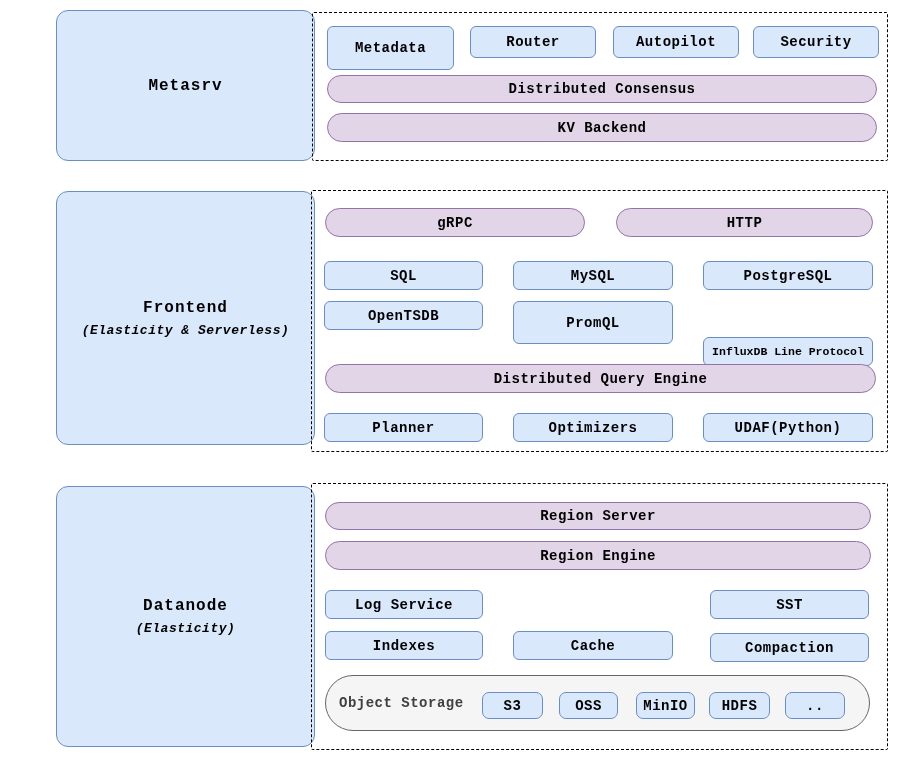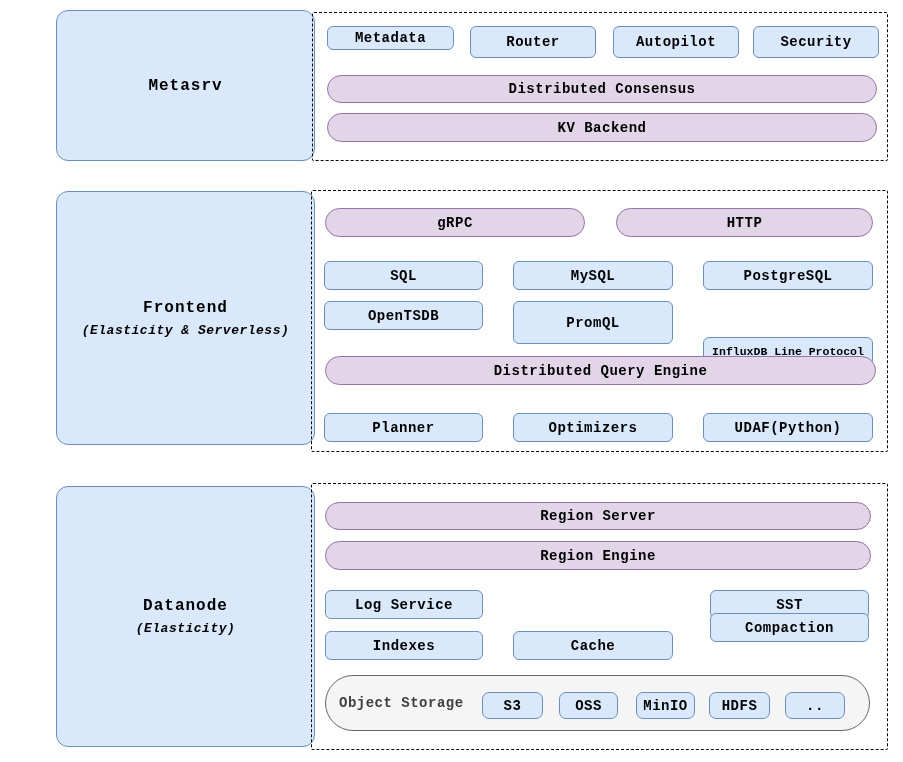--- a/index.html
+++ b/index.html
@@ -60,58 +60,58 @@
     <div class="node-subtitle">(Elasticity &amp; Serverless)</div>
   </div>
 
   <div class="node" style="left:12px;top:486px;width:259px;height:261px">
     <div class="node-title">Datanode</div>
     <div class="node-subtitle">(Elasticity)</div>
   </div>
 
   <div class="panel" style="left:312px;top:12px;width:576px;height:149px"></div>
 
-  <div class="chip" style="left:327px;top:26px;width:127px;height:24px">Metadata</div>
+  <div class="chip" style="left:327px;top:26px;width:127px;height:44px">Metadata</div>
   <div class="chip" style="left:470px;top:26px;width:126px;height:32px">Router</div>
   <div class="chip" style="left:613px;top:26px;width:126px;height:32px">Autopilot</div>
   <div class="chip" style="left:753px;top:26px;width:126px;height:32px">Security</div>
 
   <div class="pill" style="left:327px;top:75px;width:550px;height:28px">Distributed Consensus</div>
   <div class="pill" style="left:327px;top:113px;width:550px;height:29px">KV Backend</div>
 
   <div class="panel" style="left:311px;top:190px;width:577px;height:262px"></div>
 
   <div class="pill" style="left:325px;top:208px;width:260px;height:29px">gRPC</div>
   <div class="pill" style="left:616px;top:208px;width:257px;height:29px">HTTP</div>
 
   <div class="chip" style="left:324px;top:261px;width:159px;height:29px">SQL</div>
   <div class="chip" style="left:513px;top:261px;width:160px;height:29px">MySQL</div>
   <div class="chip" style="left:703px;top:261px;width:170px;height:29px">PostgreSQL</div>
 
   <div class="chip" style="left:324px;top:301px;width:159px;height:29px">OpenTSDB</div>
   <div class="chip" style="left:513px;top:301px;width:160px;height:43px">PromQL</div>
   <div class="chip small" style="left:703px;top:301px;width:170px;height:29px">InfluxDB Line Protocol</div>
 
-  <div class="pill" style="left:325px;top:356px;width:551px;height:29px">Distributed Query Engine</div>
+  <div class="pill" style="left:325px;top:364px;width:551px;height:29px">Distributed Query Engine</div>
 
   <div class="chip" style="left:324px;top:413px;width:159px;height:29px">Planner</div>
   <div class="chip" style="left:513px;top:413px;width:160px;height:29px">Optimizers</div>
   <div class="chip" style="left:703px;top:413px;width:170px;height:29px">UDAF(Python)</div>
 
   <div class="panel" style="left:311px;top:483px;width:577px;height:267px"></div>
 
   <div class="pill" style="left:325px;top:502px;width:546px;height:28px">Region Server</div>
   <div class="pill" style="left:325px;top:541px;width:546px;height:29px">Region Engine</div>
 
   <div class="chip" style="left:325px;top:590px;width:158px;height:29px">Log Service</div>
   <div class="chip" style="left:710px;top:590px;width:159px;height:29px">SST</div>
 
   <div class="chip" style="left:325px;top:631px;width:158px;height:29px">Indexes</div>
   <div class="chip" style="left:513px;top:631px;width:160px;height:29px">Cache</div>
-  <div class="chip" style="left:710px;top:613px;width:159px;height:29px">Compaction</div>
+  <div class="chip" style="left:710px;top:633px;width:159px;height:29px">Compaction</div>
 
   <div class="storage" style="left:325px;top:675px;width:545px;height:56px"></div>
   <div class="storage-label" style="left:339px;top:675px;height:56px">Object Storage</div>
 
   <div class="chip storage-chip" style="left:482px;top:692px;width:61px;height:27px">S3</div>
   <div class="chip storage-chip" style="left:559px;top:692px;width:59px;height:27px">OSS</div>
   <div class="chip storage-chip" style="left:636px;top:692px;width:59px;height:27px">MinIO</div>
   <div class="chip storage-chip" style="left:709px;top:692px;width:61px;height:27px">HDFS</div>
   <div class="chip storage-chip" style="left:785px;top:692px;width:60px;height:27px">..</div>
 

